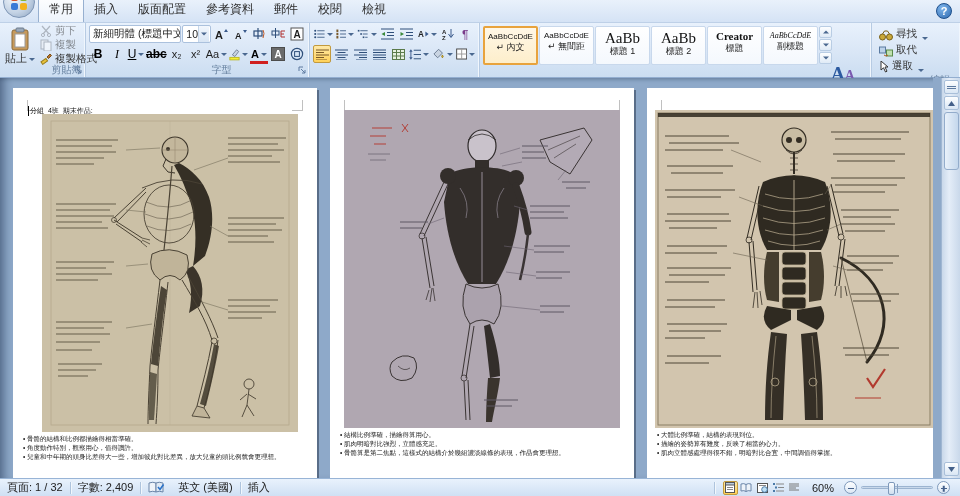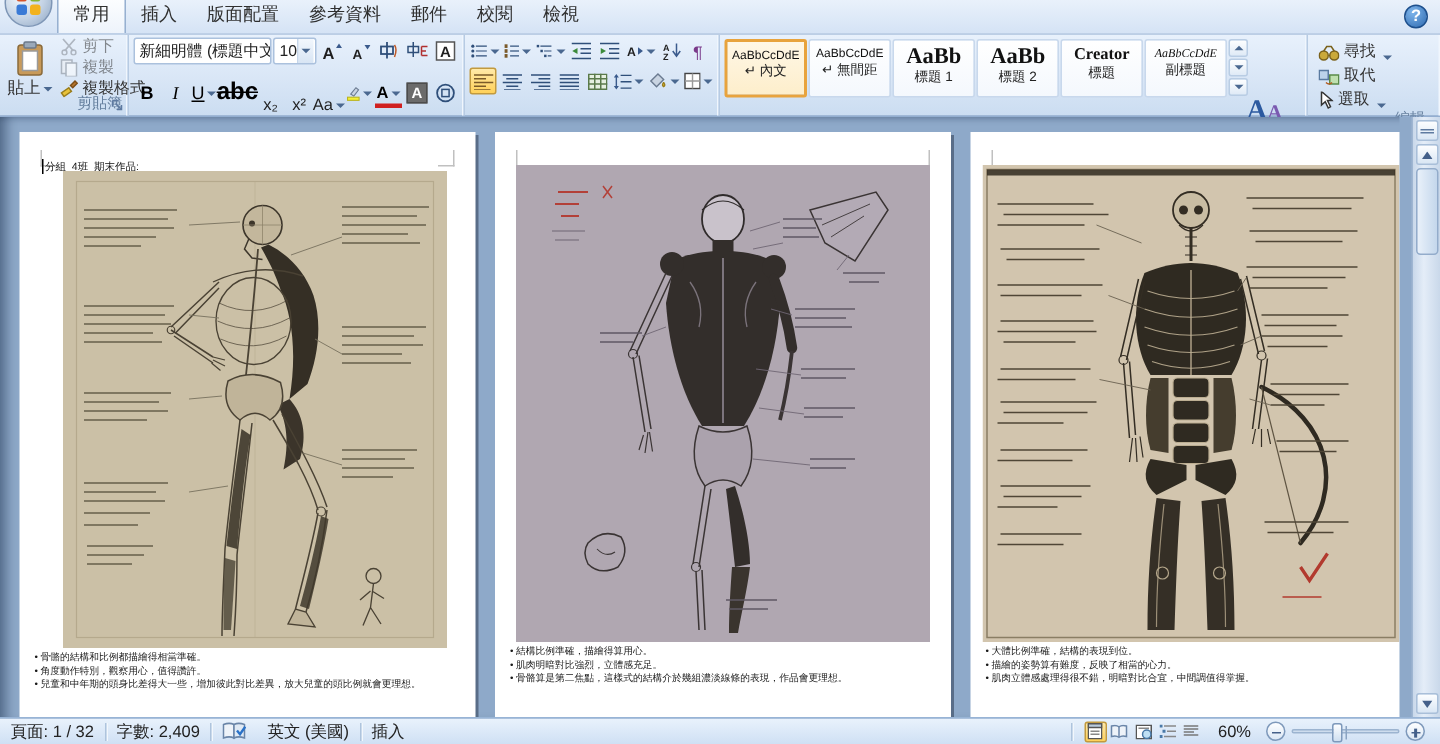--- a/index.html
+++ b/index.html
@@ -43,33 +43,33 @@
   .clipcol { position:absolute; left:40px; top:1px; display:flex; flex-direction:column; gap:1px; }
   .smallbtn { display:flex; align-items:center; gap:3px; height:13px; font-size:10.5px; color:#333; white-space:nowrap; }
 
   
   .g-font { width:224px; }
   .combo { display:inline-flex; align-items:center; background:#fff; border:1px solid #abc1dd; border-radius:2px; height:18px; font-size:10.5px; color:#222; padding:0 1px 0 3px; overflow:hidden; white-space:nowrap; }
   .combo .ca { width:11px; align-self:stretch; display:flex; align-items:center; justify-content:center; background:linear-gradient(#f2f7fd,#d8e5f4); border-left:1px solid #c5d6ea; }
   .ca::after { content:""; border:3px solid transparent; border-top-color:#4a6890; transform:translateY(1.5px); }
   .frow { display:flex; align-items:center; gap:1px; }
   .t-b { font-weight:bold; font-size:12px; } .t-i { font-style:italic; font-family:"Liberation Serif",serif; font-size:12px; }
-  .t-u { text-decoration:underline; font-size:12px; } .t-s { text-decoration:line-through; font-size:16px; font-weight:bold; }
-  .glyph { font-size:11px; color:#1f1f1f;margin-top:16px; }
+  .t-u { text-decoration:underline; font-size:12px; } .t-s { text-decoration:line-through; font-size:12px; font-weight:bold; }
+  .glyph { font-size:11px; color:#1f1f1f; }
   .fc { position:relative; font-weight:bold; font-size:11px; }
   .fc i { position:absolute; left:-1px; right:-1px; bottom:-2px; height:3px; display:block; }
   .shadebtn { background:#6b6b6b; color:#fff; width:14px; height:14px; font-size:10px; font-weight:bold; display:flex; align-items:center; justify-content:center; border:1px solid #4c4c4c; }
 
   
   .g-styles { width:392px;gap:37px; }
   .stylebox { position:relative; float:left; width:55px; height:39px; margin:1px 1px 0 0; background:linear-gradient(#fff,#f4f8fd); border:1px solid #c8d8ec; border-radius:2px; text-align:center; overflow:hidden; }
   .stylebox.sel { border:2px solid #e8a33d; background:linear-gradient(#fff7e6,#fdeecb); }
   .ssample { display:block; margin-top:3px; font-size:8px; color:#111; line-height:11px; white-space:nowrap; }
   .sname { display:block; font-size:9px; color:#222; line-height:11px; white-space:nowrap; }
-  .ss-h1 .ssample,.ss-h2 .ssample { font-size:15px; font-weight:bold; font-family:"Liberation Serif",serif; line-height:16px; }
+  .ss-h1 .ssample,.ss-h2 .ssample { font-size:15px; font-weight:normal; font-family:"Liberation Serif",serif; line-height:16px; }
   .ss-t .ssample { font-size:11px; font-weight:bold; font-family:"Liberation Serif",serif; line-height:13px; }
   .ss-st .ssample { font-style:italic; font-family:"Liberation Serif",serif; }
   .sscroll { float:left; width:13px; margin-top:1px; display:flex; flex-direction:column; gap:1px; }
   .sscroll .sbtn { height:12px; background:linear-gradient(#fdfeff,#dfeaf6); border:1px solid #b9cde4; border-radius:2px; display:flex; align-items:center; justify-content:center; }
   .tri-u { border:3px solid transparent; border-bottom-color:#4a6890; transform:translateY(-1.5px); }
   .tri-d { border:3px solid transparent; border-top-color:#4a6890; transform:translateY(1.5px); }
   .changestyles { float:left; width:42px; margin-left:3px; text-align:center; font-size:9.5px; color:#333; }
   .cs-aa { font-family:"Liberation Serif",serif; font-weight:bold; line-height:20px; }
   .cs-aa b1 { font-size:19px; color:#2c5aa0; } .cs-aa b2 { font-size:14px; color:#7a5ab0; }
 

